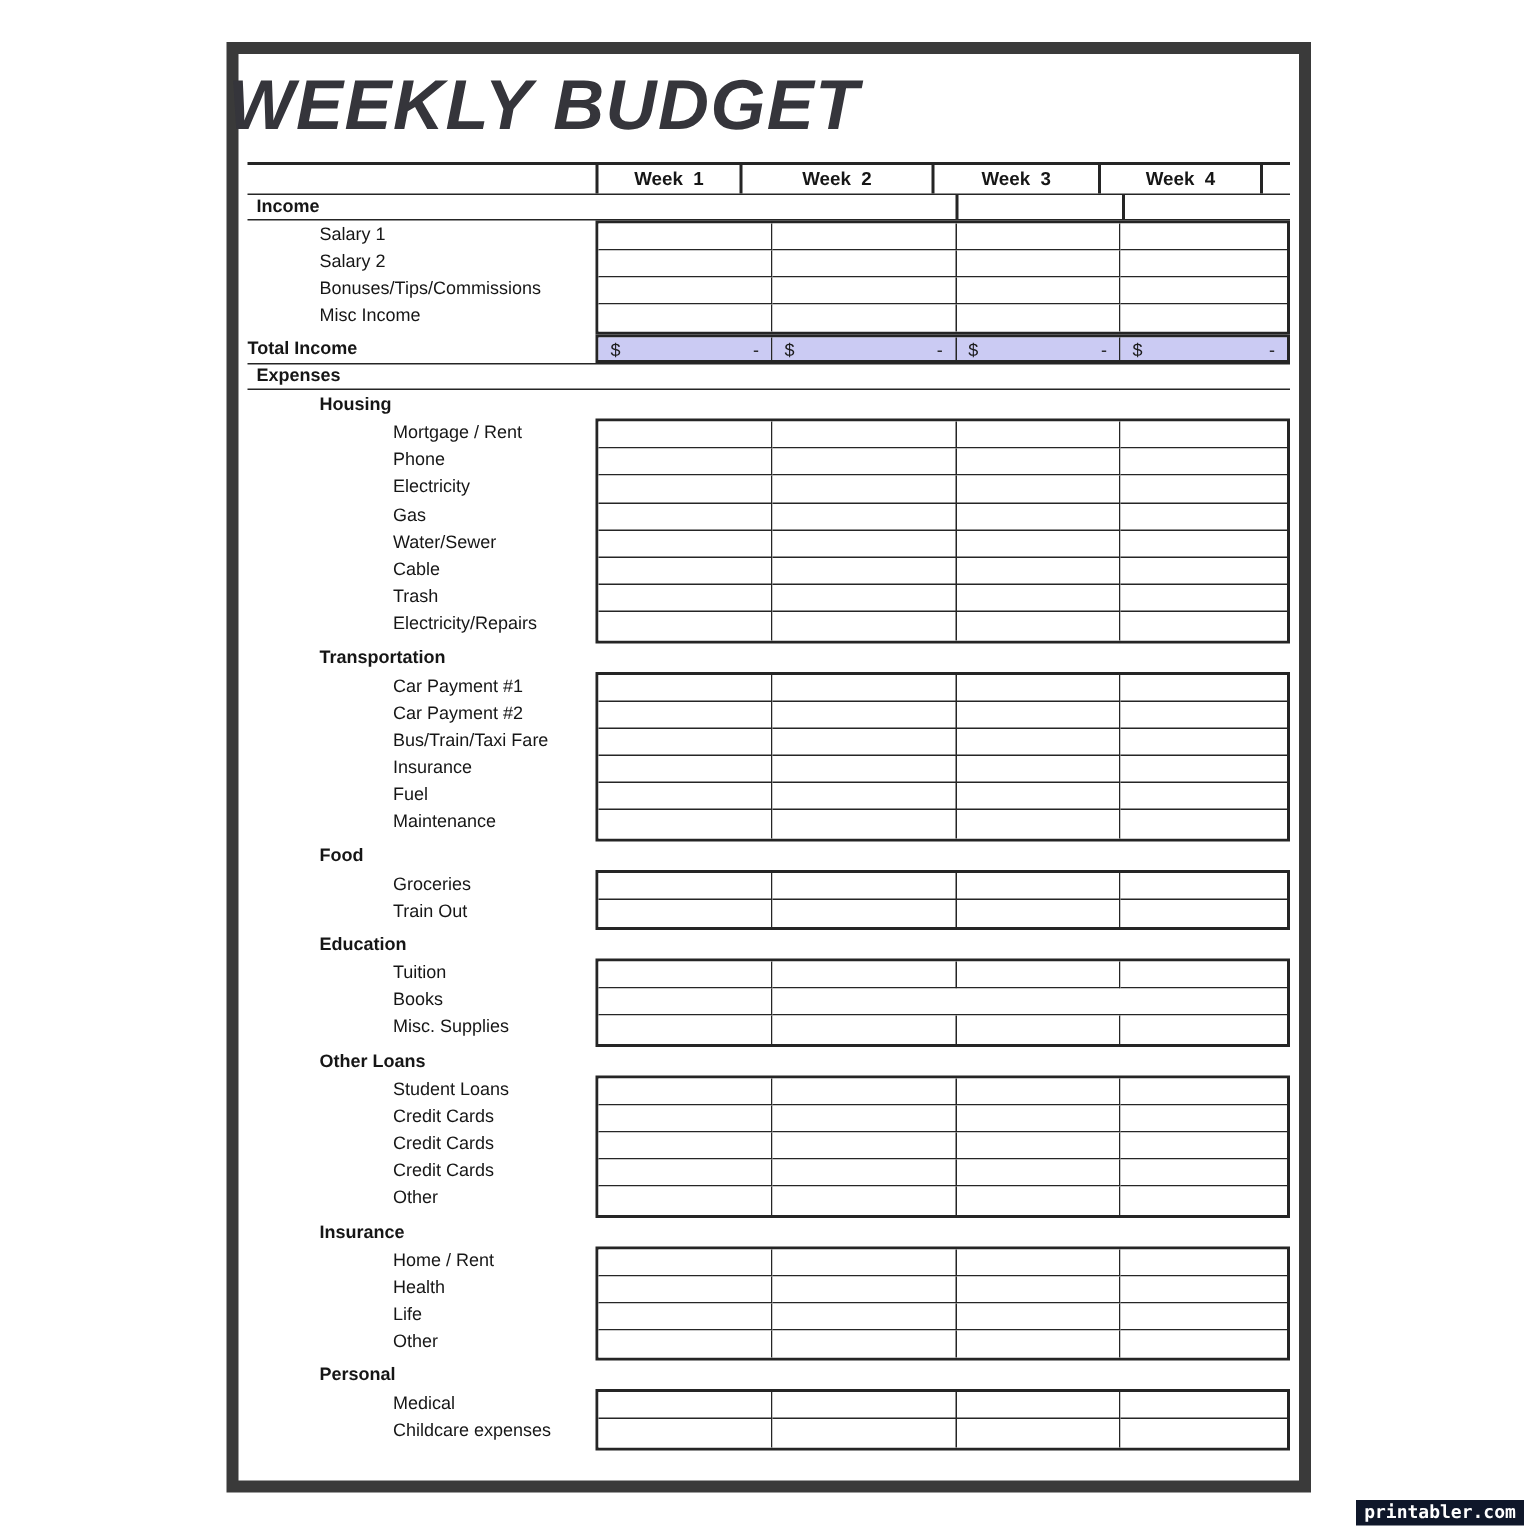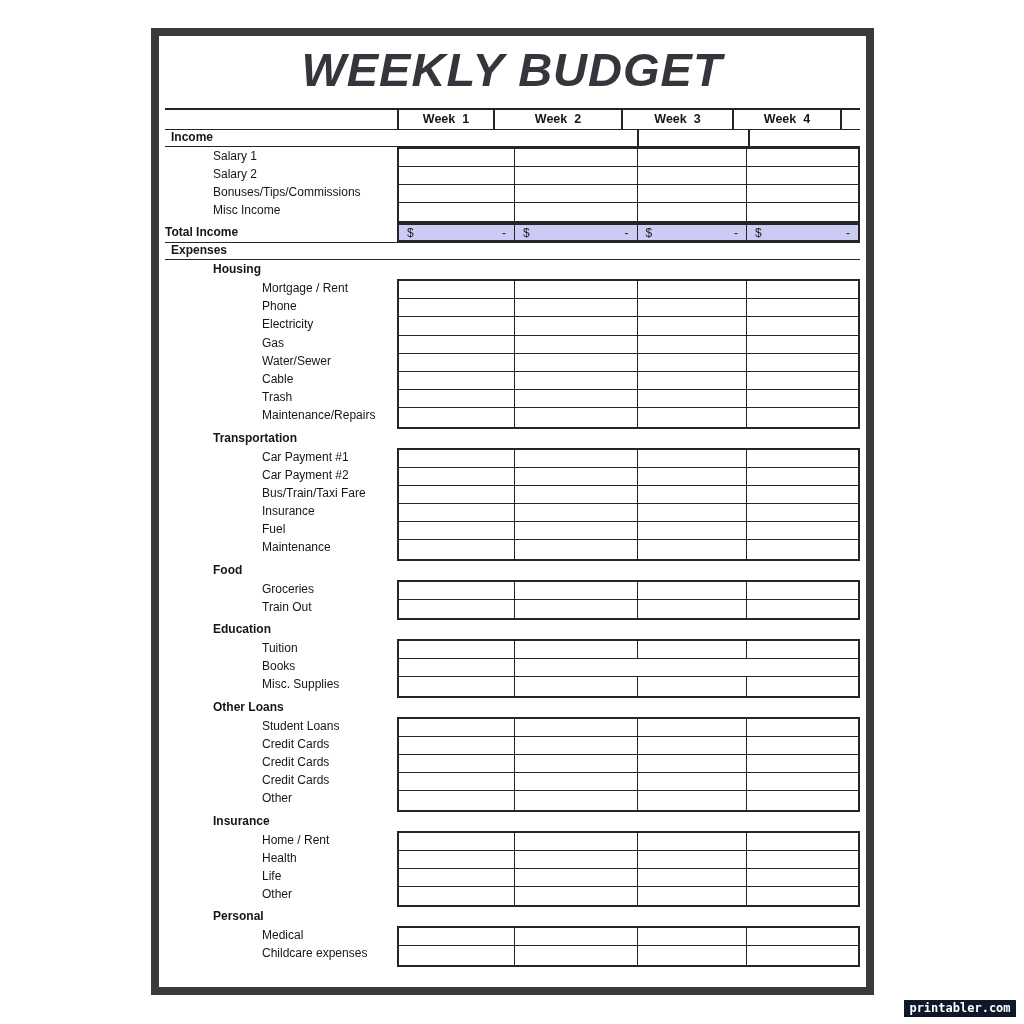--- a/index.html
+++ b/index.html
@@ -7,21 +7,21 @@
   .screen {
     position:relative; width:1024px; height:1024px; background:#ffffff;
     font-family:"Liberation Sans", sans-serif; color:#161616; overflow:hidden;
   }
   .frame {
     position:absolute; left:151px; top:28px; width:723px; height:967px;
     border:8px solid #3a3a3a; background:#ffffff;
   }
   .page-title {
     position:absolute; left:152px; top:44px; width:720px;
-    text-align:center; font-size:47px; line-height:52px;
+    text-align:left; font-size:47px; line-height:52px;
     font-weight:bold; font-style:italic; letter-spacing:1px;
     color:#35353b; white-space:nowrap;
   }
   .budget-table { position:absolute; left:165px; top:108px; width:695px; font-size:12px; }
 
   
   .header-row { display:flex; border-top:2px solid #252525; height:21px; }
   .hspacer { width:232px; }
   .hcell {
     border-left:2px solid #252525; font-weight:bold; text-align:center;
@@ -161,21 +161,21 @@
         <div class="section-label">Housing</div>
         <div class="block">
           <div class="labels">
             <div class="lbl">Mortgage / Rent</div>
             <div class="lbl">Phone</div>
             <div class="lbl">Electricity</div>
             <div class="lbl">Gas</div>
             <div class="lbl">Water/Sewer</div>
             <div class="lbl">Cable</div>
             <div class="lbl">Trash</div>
-            <div class="lbl">Maintenance/Repairs</div>
+            <div class="lbl">Electricity/Repairs</div>
           </div>
           <div class="grid">
             <div class="cell"></div>
             <div class="cell"></div>
             <div class="cell"></div>
             <div class="cell last-col"></div>
             <div class="cell"></div>
             <div class="cell"></div>
             <div class="cell"></div>
             <div class="cell last-col"></div>

